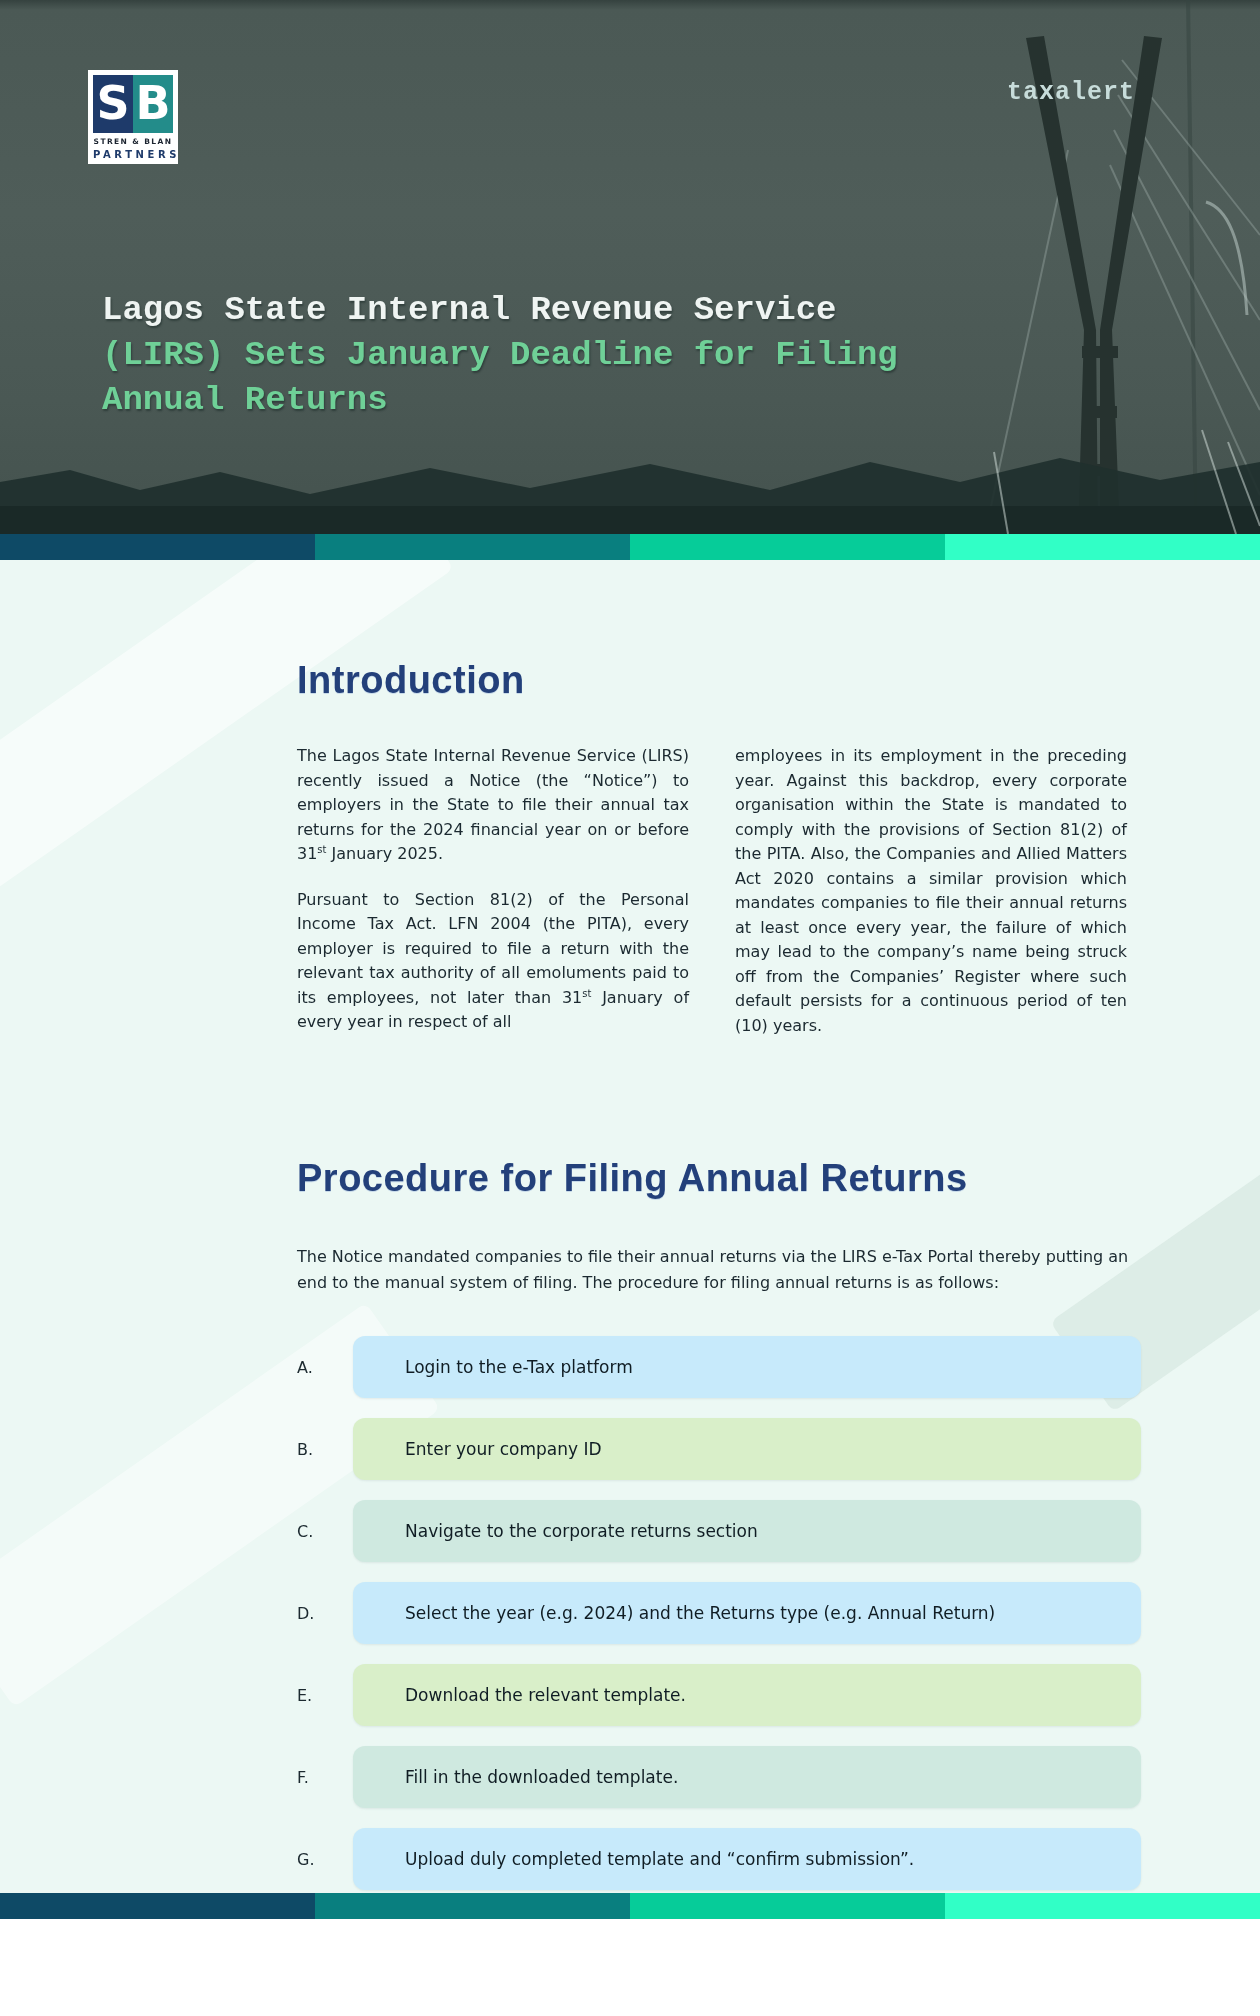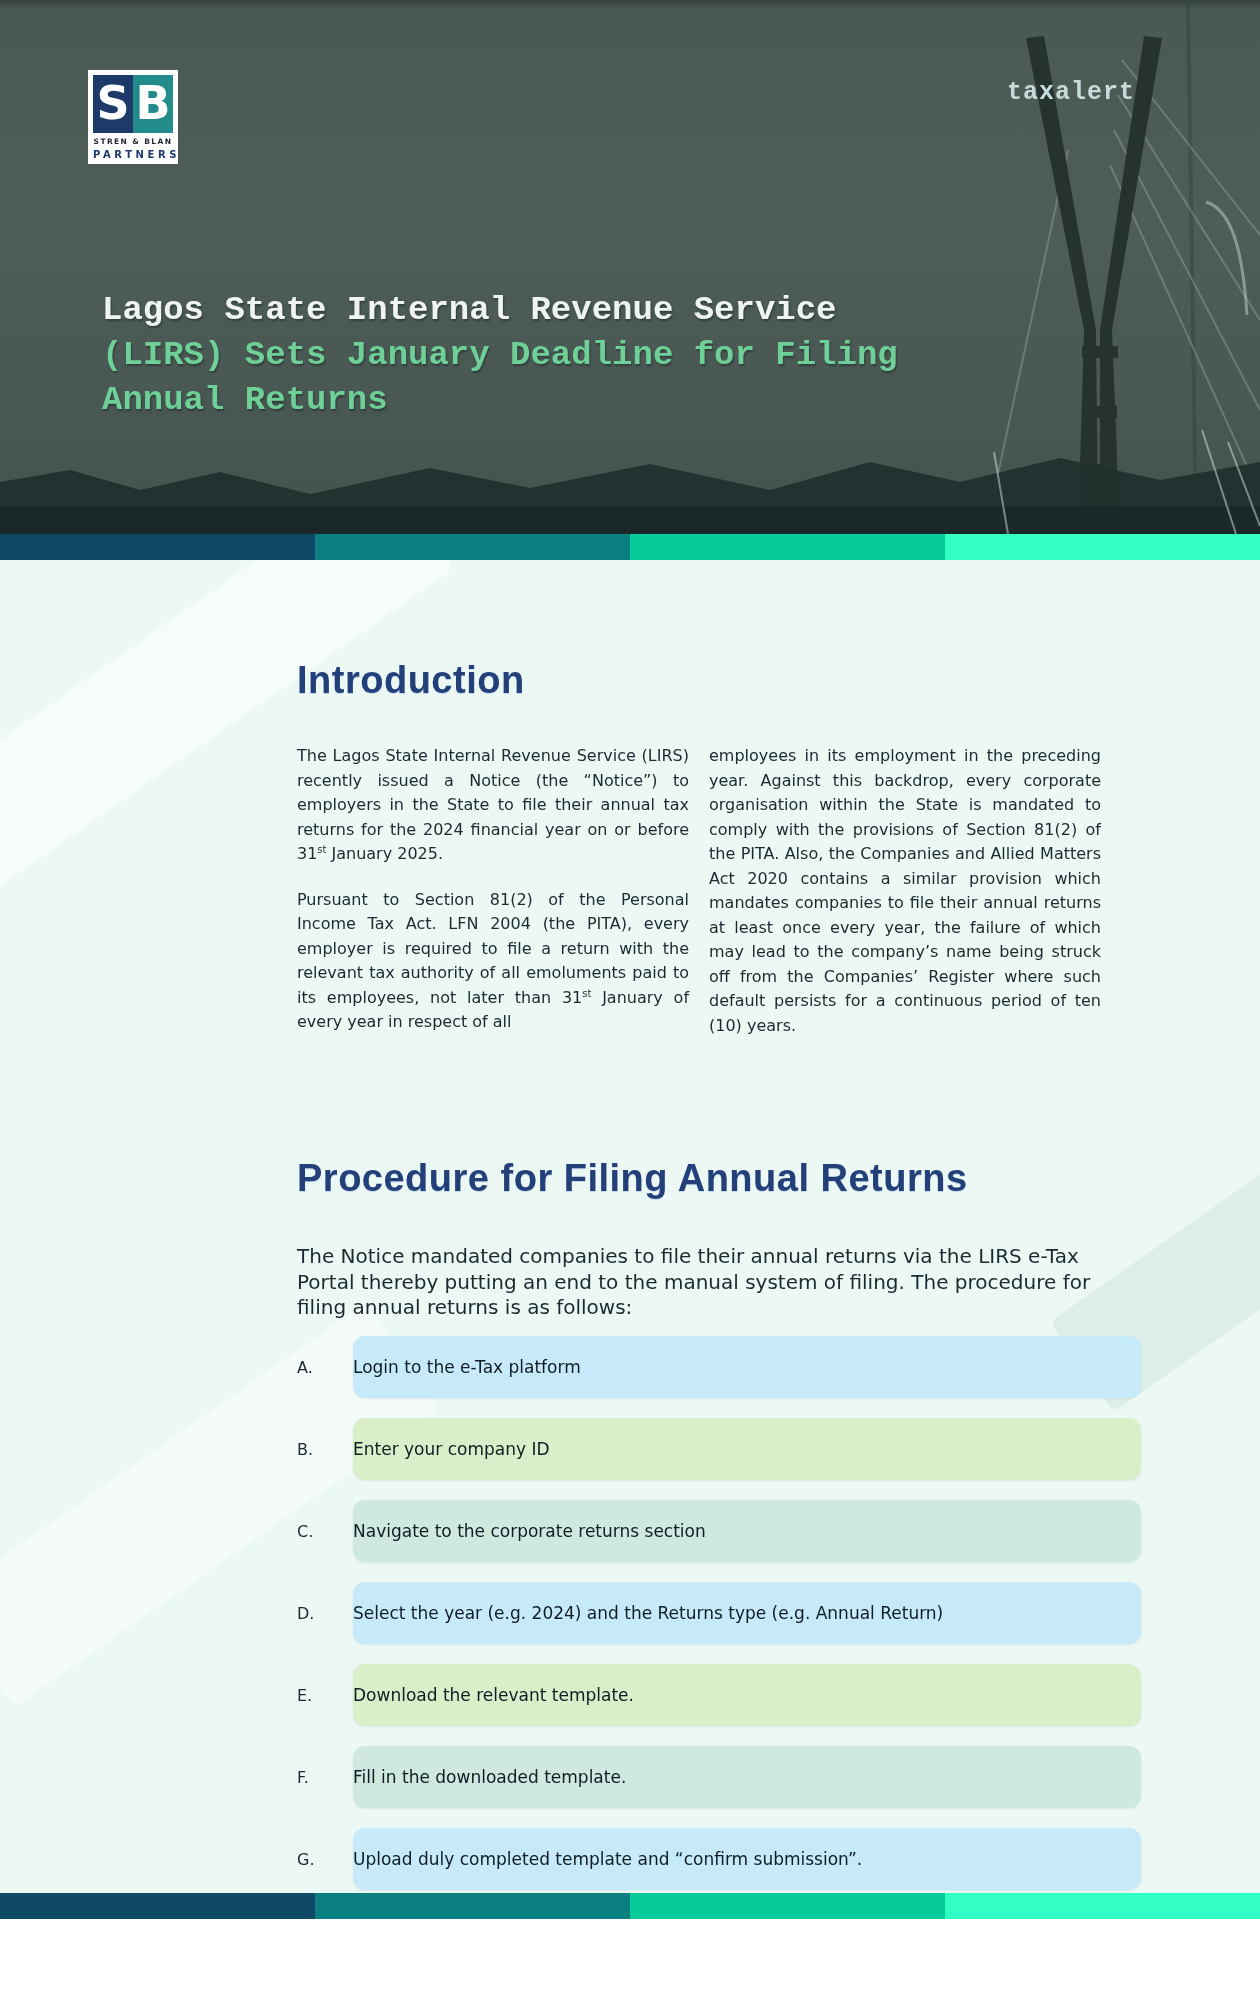--- a/index.html
+++ b/index.html
@@ -35,34 +35,34 @@
   .wm{position:absolute;transform:rotate(-35deg);border-radius:8px;z-index:0;}
   .wm1{left:-90px;top:60px;width:560px;height:120px;background:rgba(255,255,255,0.55);}
   .wm2{left:1040px;top:620px;width:460px;height:110px;background:rgba(205,225,218,0.5);}
   .wm3{left:-70px;top:880px;width:520px;height:130px;background:rgba(255,255,255,0.45);}
   .section-heading{position:absolute;left:297px;margin:0;font-family:"Liberation Sans",sans-serif;
     font-weight:bold;font-size:38px;line-height:1.1;color:#23407a;letter-spacing:0.5px;z-index:1;
     text-shadow:0 1px 0 rgba(190,210,230,0.8);}
   #intro-heading{top:100px;}
   #proc-heading{top:598px;}
 
-  .columns{position:absolute;left:297px;top:184px;width:832px;display:flex;gap:20px;z-index:1;}
+  .columns{position:absolute;left:297px;top:184px;width:832px;display:flex;gap:46px;z-index:1;}
   .col{width:392px;font-size:16px;line-height:24.5px;color:#1b2930;text-align:justify;}
   .col p{margin:0 0 21px 0;}
   .col p:last-child{margin-bottom:0;}
   sup{font-size:0.62em;vertical-align:super;line-height:0;}
 
-  .proc-intro{position:absolute;left:297px;top:684px;width:836px;margin:0;font-size:20px;
+  .proc-intro{position:absolute;left:297px;top:684px;width:836px;margin:0;font-size:16px;
     line-height:25.5px;color:#1b2930;z-index:1;}
 
   .steps{position:absolute;left:297px;top:776px;width:844px;list-style:none;margin:0;padding:0;z-index:1;}
   .step{display:flex;align-items:center;height:62px;margin-bottom:20px;}
   .step-letter{flex:none;width:56px;font-size:16px;color:#1c2a30;}
   .step-box{flex:1;height:62px;border-radius:12px;display:flex;align-items:center;
-    box-sizing:border-box;box-shadow:0 1px 2px rgba(120,150,145,0.15);}
+    padding-left:52px;box-sizing:border-box;box-shadow:0 1px 2px rgba(120,150,145,0.15);}
   .step-text{font-size:17px;color:#101d24;}
 </style>
 </head>
 <body>
 
 <div class="page">
 
   <header class="hero">
     <svg class="bridge" width="1260" height="534" viewBox="0 0 1260 534" aria-hidden="true">
 

